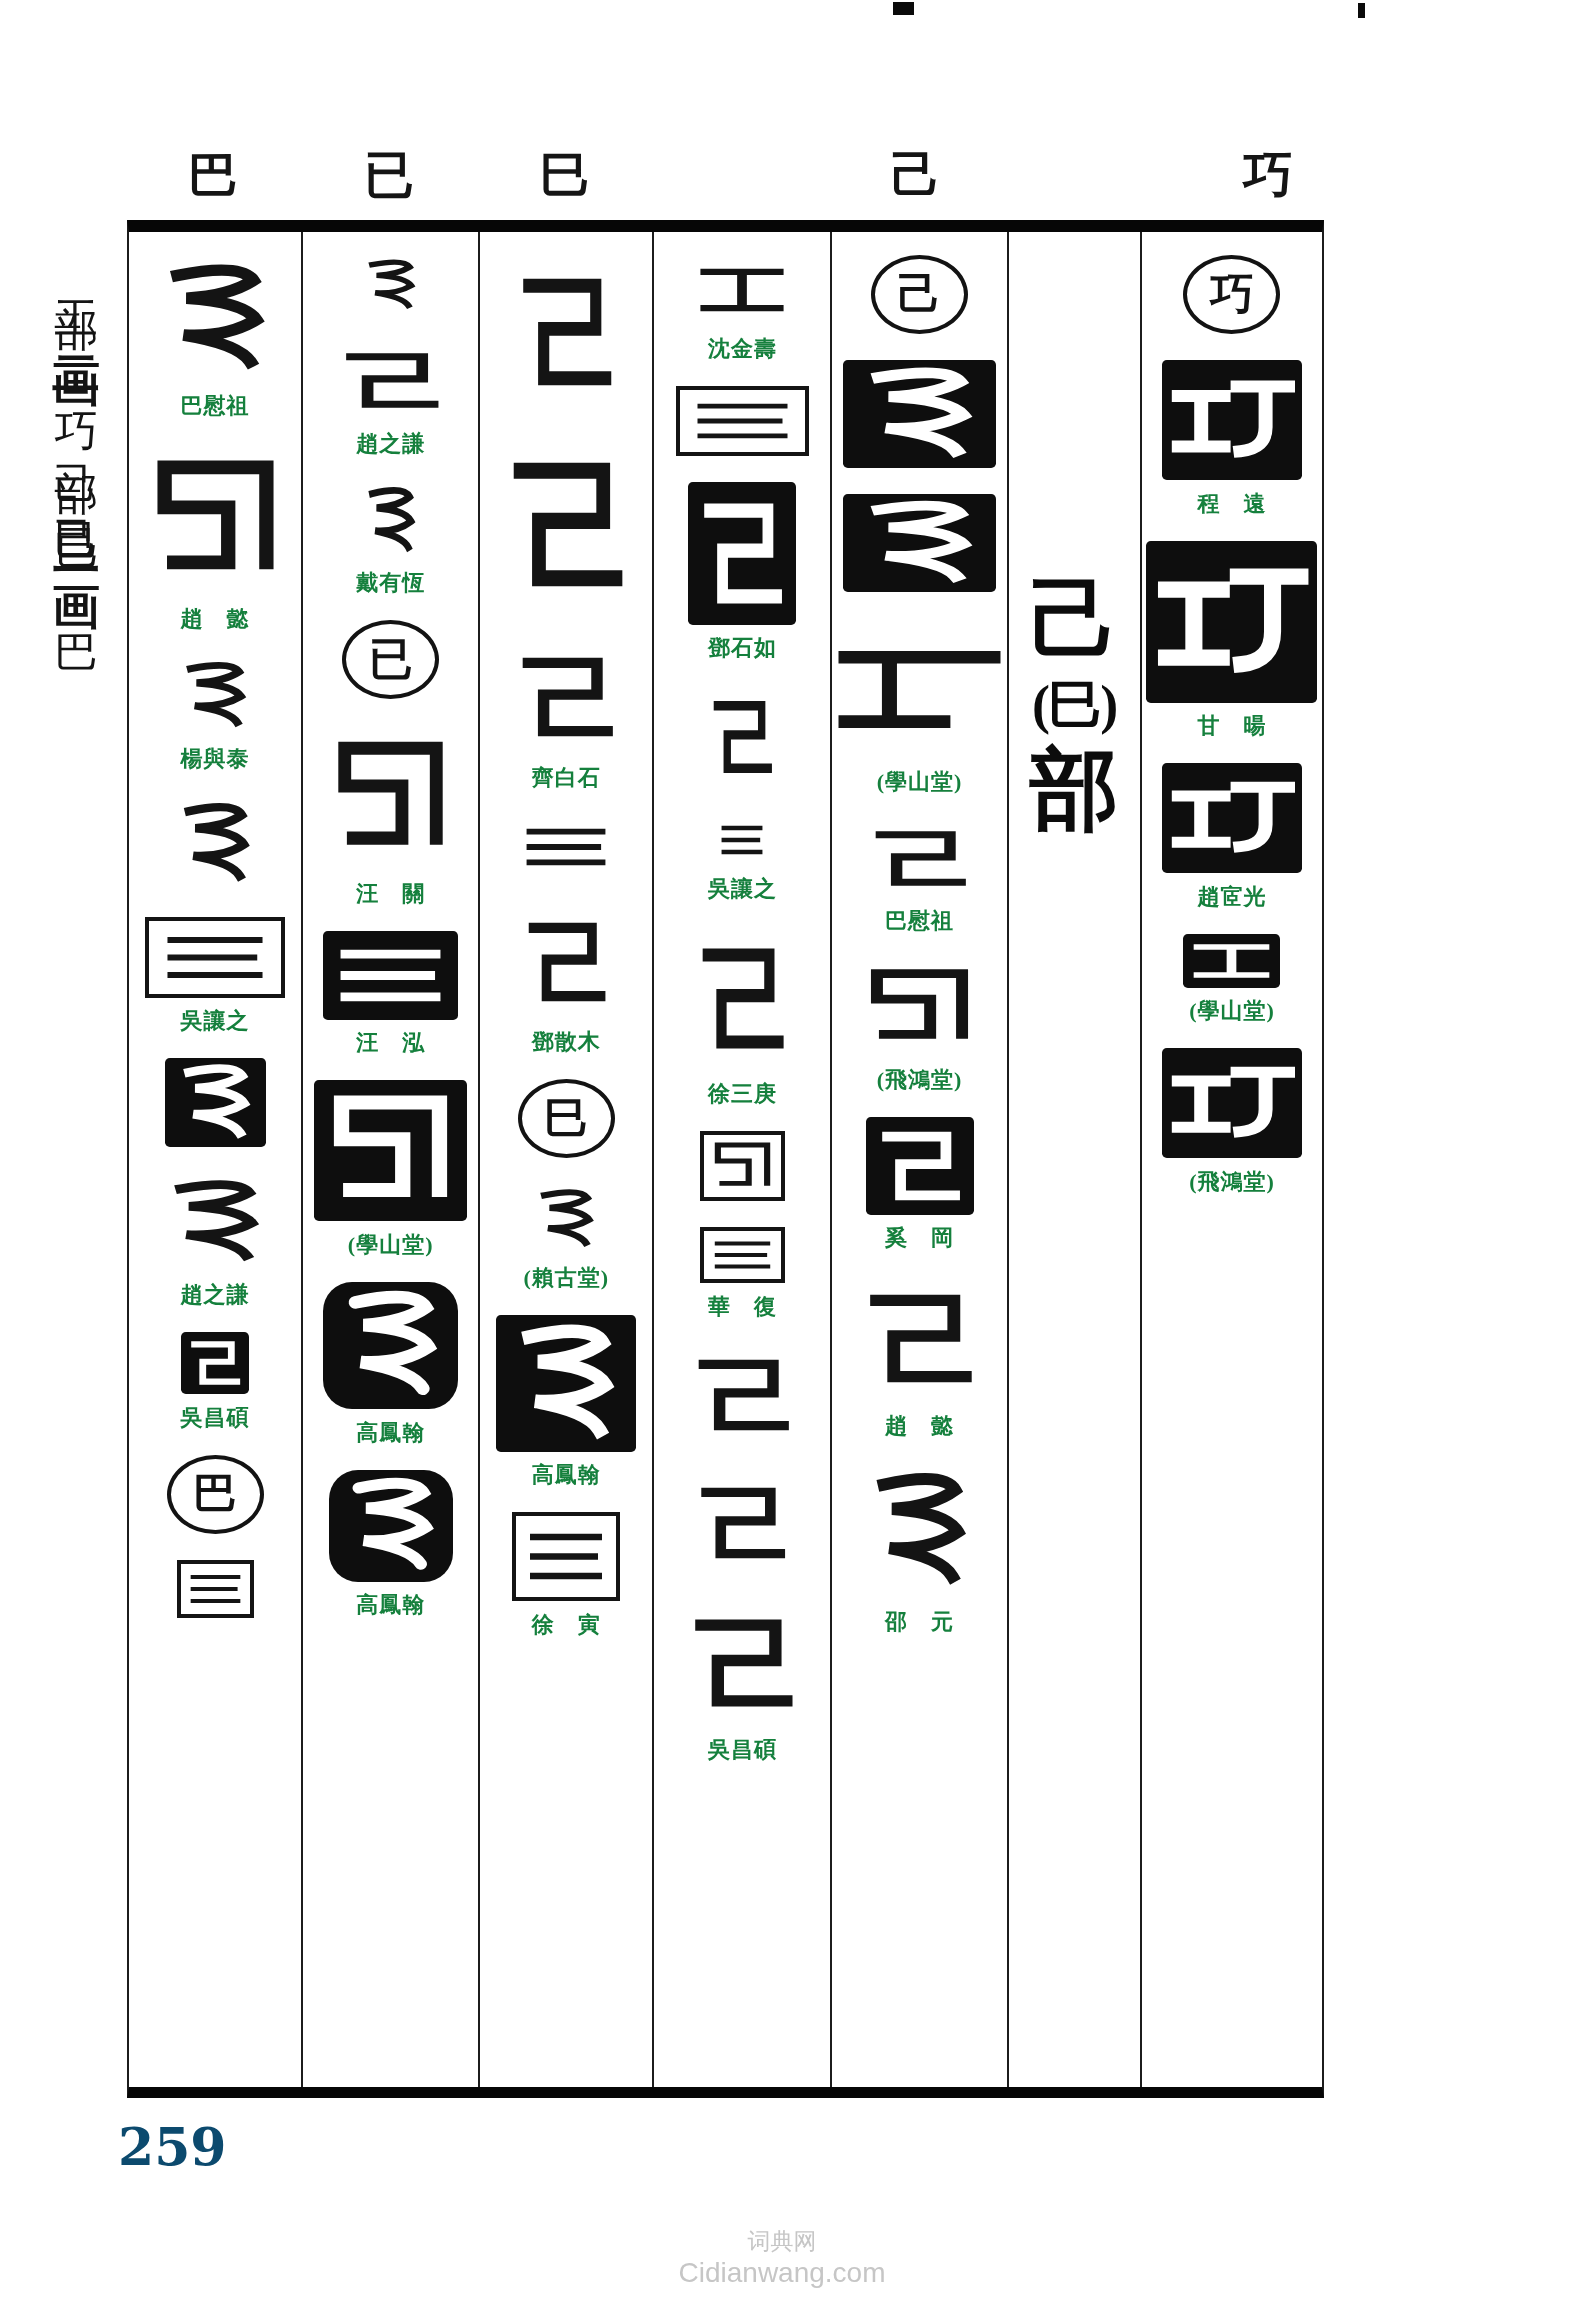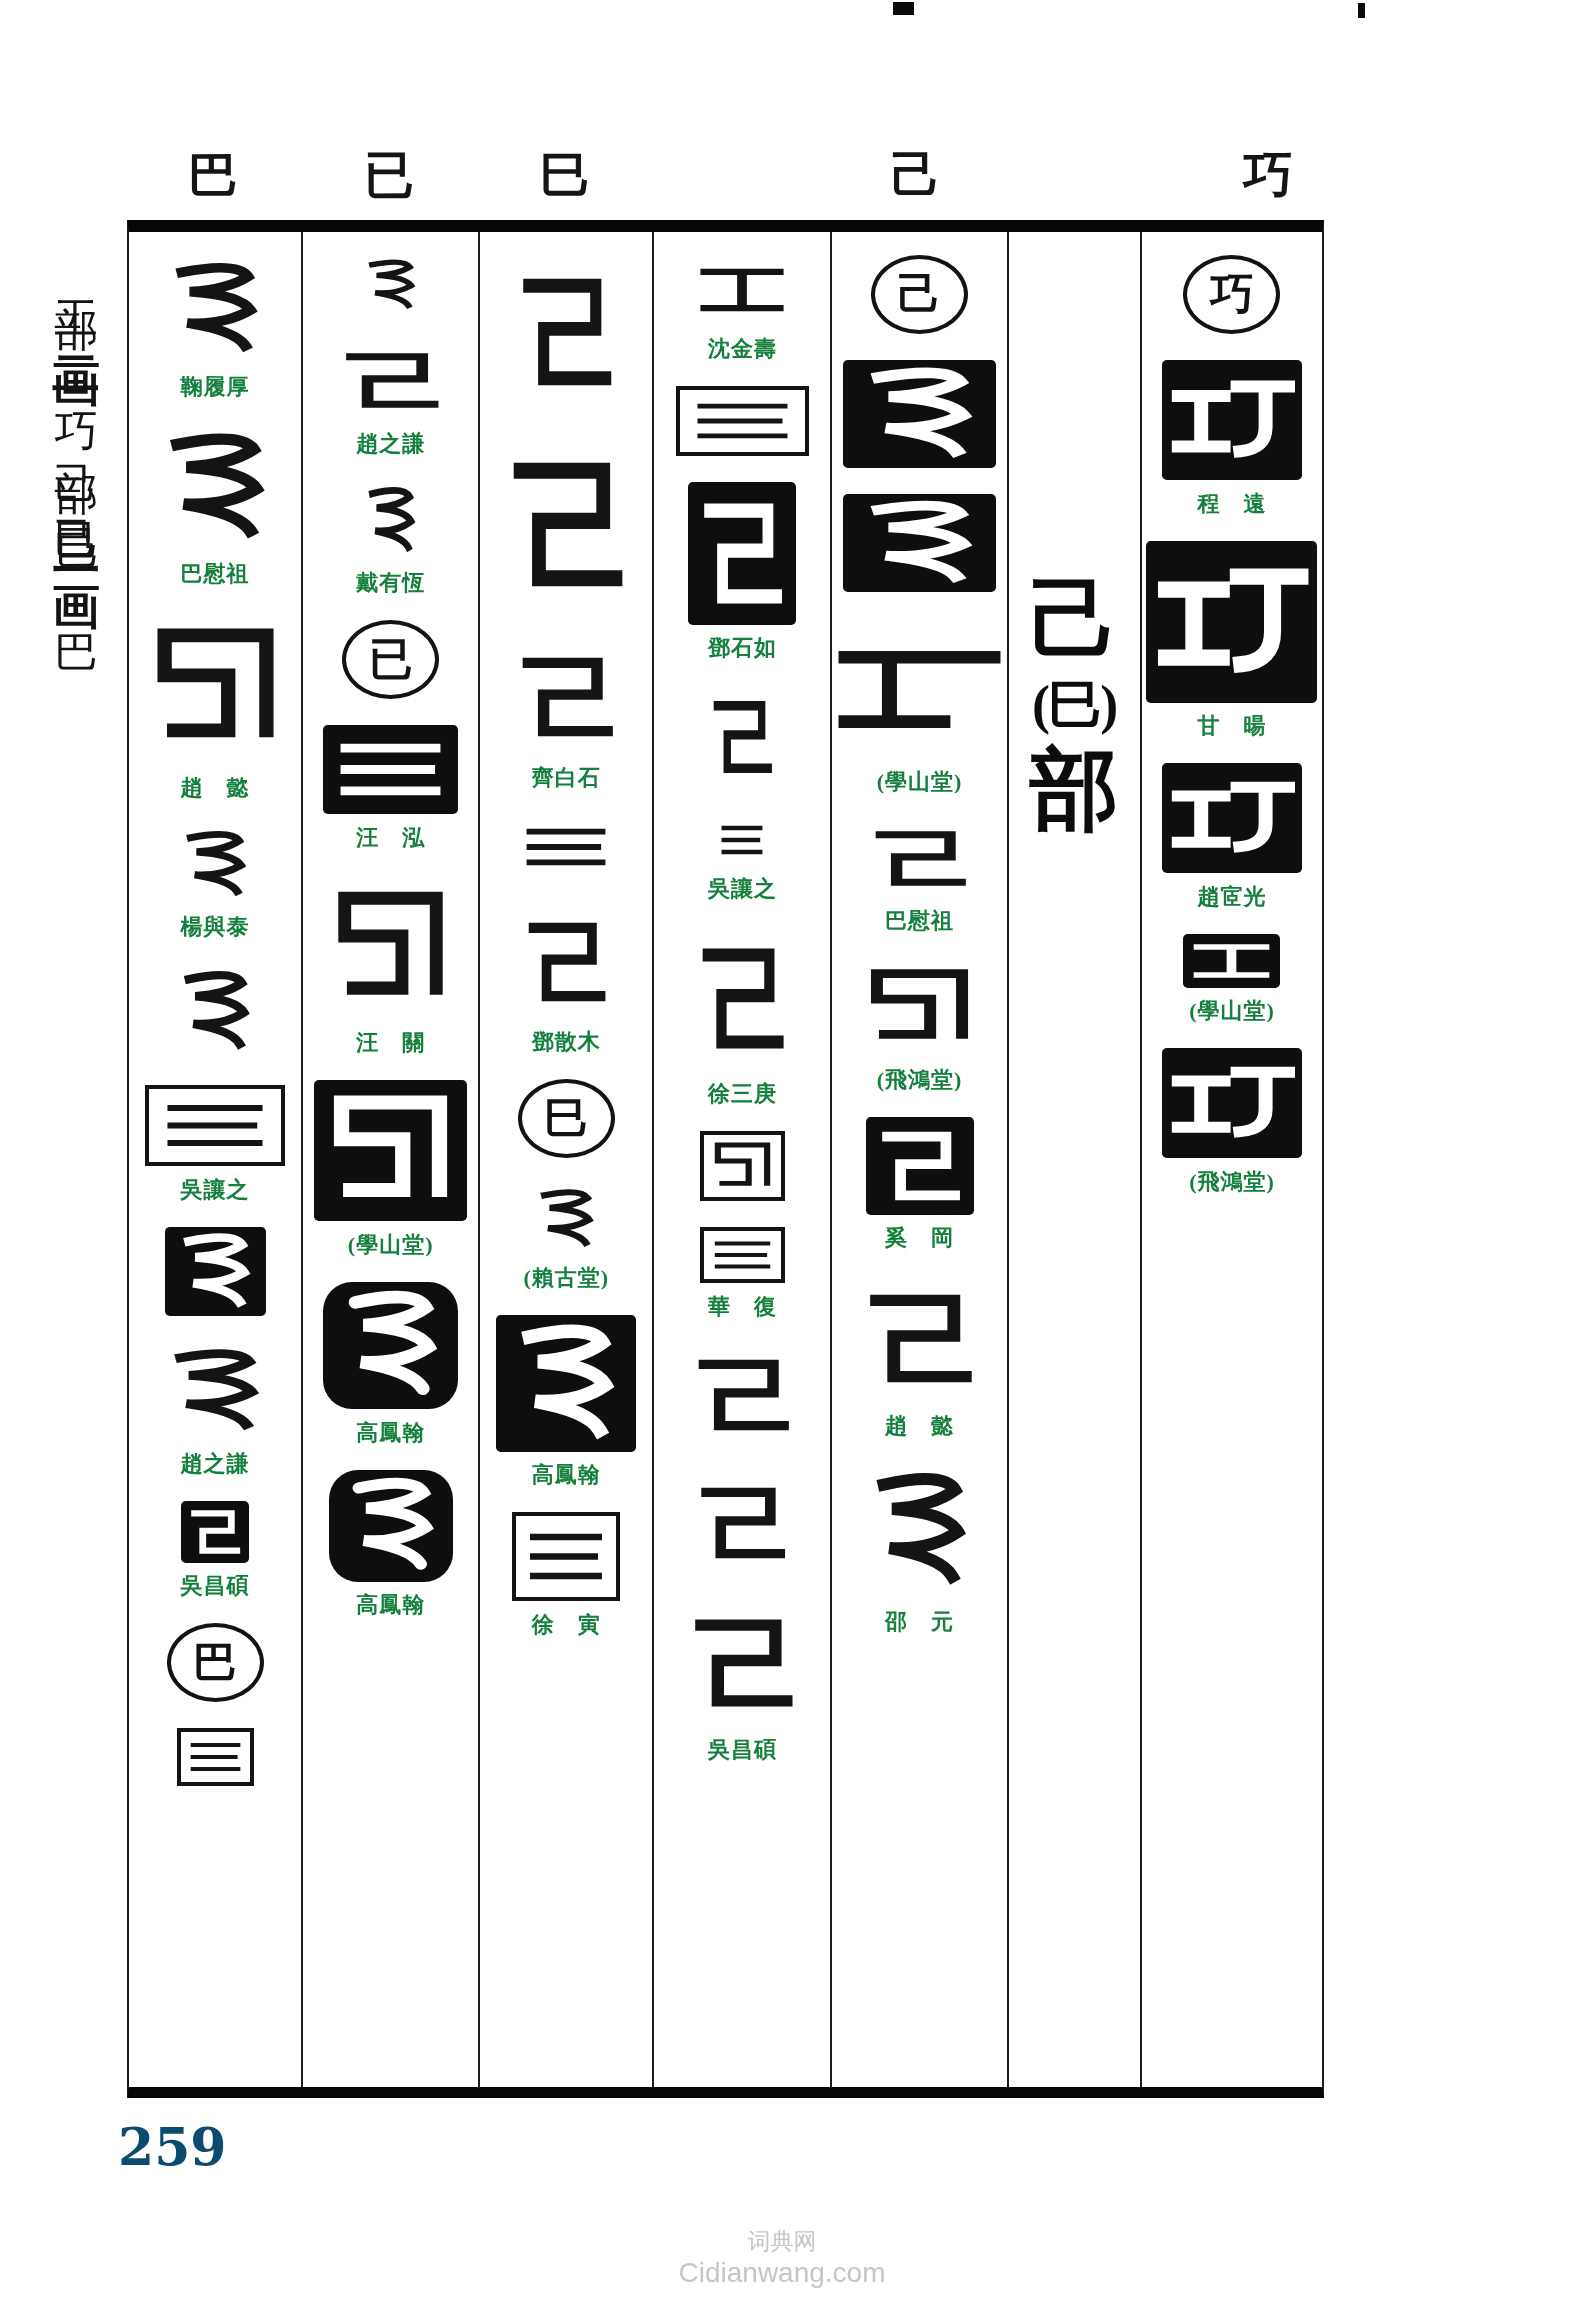--- a/index.html
+++ b/index.html
@@ -114,28 +114,20 @@
     <div class="margin-item">巧</div>
     <div class="margin-item">己部</div>
     <div class="margin-item">己巳已</div>
     <div class="margin-item bold">一画</div>
     <div class="margin-item">巴</div>
   </div>
 
 <div class="seal-table" id="seal-table">
     <div class="seal-col" style="width: 175px;">
       <div class="entry">
-        <div class="seal brush" style="width: 126px; height: 108px;">
-          <svg viewBox="0 0 100 100" preserveAspectRatio="none">
-            <path d="M24 16 Q68 6 76 20 Q60 32 30 34 Q70 37 78 51 Q58 65 28 63 Q66 70 74 84"></path>
-          </svg>
-        </div>
-        <div class="caption">鞠履厚</div>
-      </div>
-      <div class="entry">
         <div class="seal brush" style="width: 145px; height: 127px;">
           <svg viewBox="0 0 100 100" preserveAspectRatio="none">
             <path d="M24 16 Q68 6 76 20 Q60 32 30 34 Q70 37 78 51 Q58 65 28 63 Q66 70 74 84"></path>
           </svg>
         </div>
         <div class="caption">巴慰祖</div>
       </div>
       <div class="entry">
         <div class="seal brush" style="width: 159px; height: 153px;">
           <svg viewBox="0 0 100 100" preserveAspectRatio="none">
@@ -226,34 +218,34 @@
           </svg>
         </div>
         <div class="caption">戴有恆</div>
       </div>
       <div class="entry">
         <div class="headword">
           <span>已</span>
         </div>
       </div>
       <div class="entry">
+        <div class="seal brush" style="width: 143px; height: 145px;">
+          <svg viewBox="0 0 100 100" preserveAspectRatio="none">
+            <path d="M18 16 H82 V78 M82 16 V45 M18 16 V42 H58 V78 H24"></path>
+          </svg>
+        </div>
+        <div class="caption">汪　關</div>
+      </div>
+      <div class="entry">
         <div class="seal blackblock" style="width: 135px; height: 89px;">
           <svg viewBox="0 0 100 100" preserveAspectRatio="none">
             <path d="M18 26 H82 M18 50 H78 M18 74 H82"></path>
           </svg>
         </div>
         <div class="caption">汪　泓</div>
-      </div>
-      <div class="entry">
-        <div class="seal brush" style="width: 143px; height: 145px;">
-          <svg viewBox="0 0 100 100" preserveAspectRatio="none">
-            <path d="M18 16 H82 V78 M82 16 V45 M18 16 V42 H58 V78 H24"></path>
-          </svg>
-        </div>
-        <div class="caption">汪　關</div>
       </div>
       <div class="entry">
         <div class="seal blackblock" style="width: 153px; height: 141px;">
           <svg viewBox="0 0 100 100" preserveAspectRatio="none">
             <path d="M18 16 H82 V78 M82 16 V45 M18 16 V42 H58 V78 H24"></path>
           </svg>
         </div>
         <div class="caption">(學山堂)</div>
       </div>
       <div class="entry">

